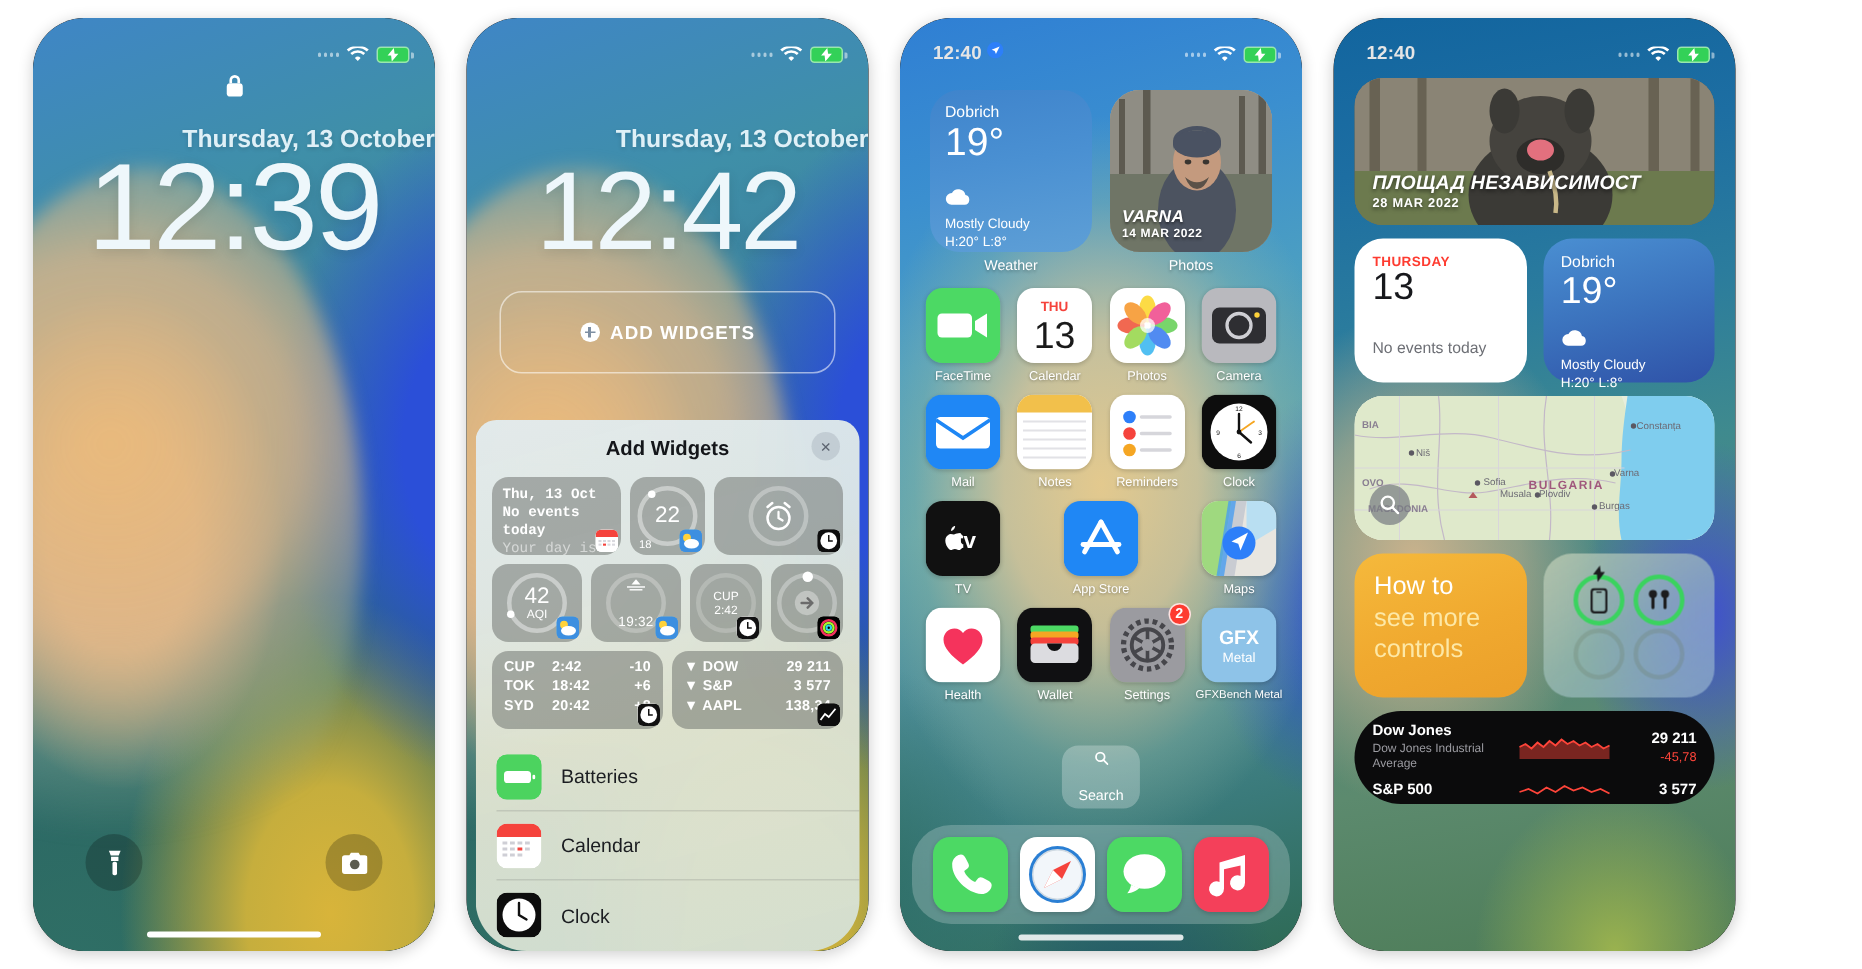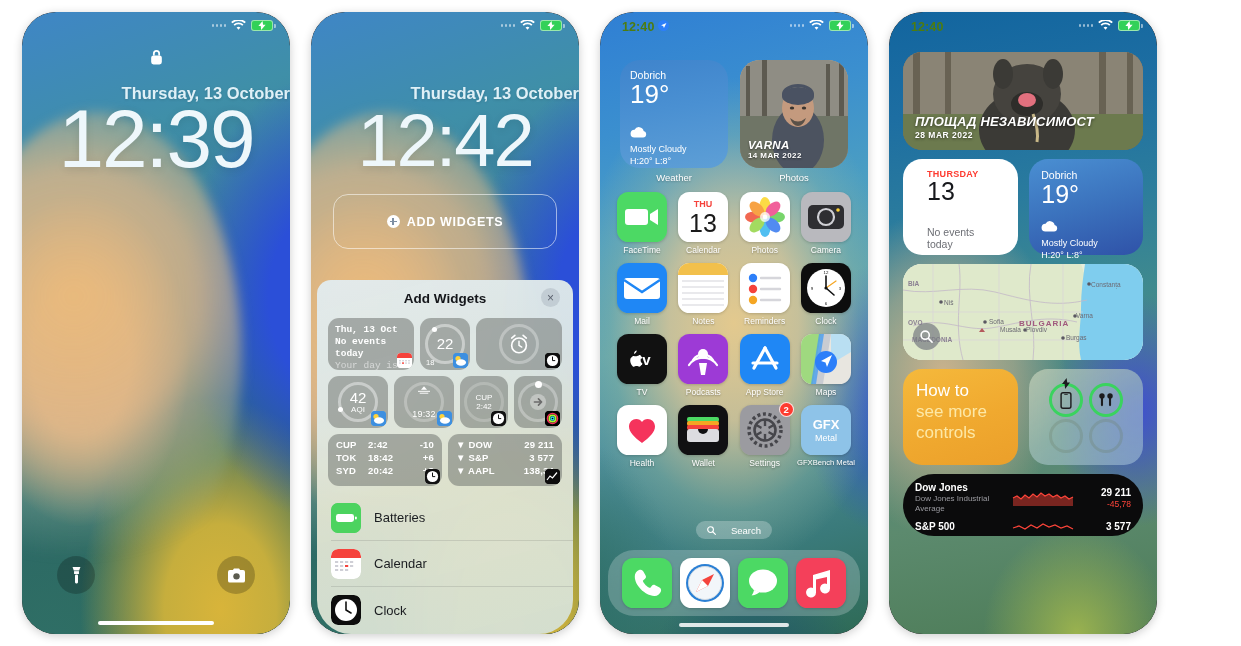--- a/index.html
+++ b/index.html
@@ -46,22 +46,22 @@
     background:
       radial-gradient(70% 40% at 20% 58%, #c9b28c 0%, rgba(201,178,140,.55) 38%, rgba(170,170,160,0) 66%),
       radial-gradient(60% 36% at 92% 64%, #3f4fd0 0%, rgba(63,79,208,0) 52%),
       radial-gradient(60% 30% at 70% 100%, #9ab24f 0%, rgba(154,178,79,0) 58%),
       linear-gradient(170deg, #12659f 0%, #1d6ea2 16%, #2b7c9d 32%, #3f8a8e 48%, #52877d 62%, #5c8a6e 78%, #4d7c57 100%);
   }
 
   
   .statusbar {
     position:absolute; top:0; left:0; right:0; height:30px;
-    display:flex; align-items:flex-start; justify-content:space-between;
-    padding:8px 17px 0 22px; color:#4d7c0f; z-index:30;
+    display:flex; align-items:flex-end; justify-content:space-between;
+    padding:8px 17px 0 22px; color:#e5e5e5; z-index:30;
   }
   .sb-time { font-size:12.5px; font-weight:700; letter-spacing:.1px; display:flex; align-items:center; gap:4px;}
   .sb-right { display:flex; align-items:center; gap:5px; }
   .sig { display:flex; gap:1.5px; align-items:flex-end; }
   .sig i { width:2.5px; height:2.5px; background:rgba(255,255,255,.55); border-radius:50%; display:block; }
   .wifi svg { display:block; }
   .batt {
     width:22px; height:11px; border-radius:3px; border:1px solid rgba(255,255,255,.5);
     position:relative; background:#33d158; display:flex; align-items:center; justify-content:center;
   }
@@ -169,39 +169,39 @@
   .ag-row { display:flex; justify-content:space-between; margin-bottom:8px; }
   .ag-item { width:56px; display:flex; flex-direction:column; align-items:center; position:relative; }
   .ag-icon { width:50px; height:50px; border-radius:11.5px; overflow:hidden; position:relative; box-shadow:0 1px 3px rgba(0,0,0,.18); }
   .ag-name { margin-top:3px; color:#fff; font-size:8.5px; text-shadow:0 1px 2px rgba(0,0,0,.35); white-space:nowrap; }
   .ag-badge { position:absolute; right:-1px; top:-3px; min-width:15px; height:15px; border-radius:8px; background:#fe3b30; color:#fff;
     font-size:9.5px; font-weight:600; display:flex; align-items:center; justify-content:center; border:1.2px solid rgba(255,255,255,.85); }
 
   .search-pill {
     position:absolute; bottom:95px; left:50%; transform:translateX(-50%); z-index:10;
     background:rgba(255,255,255,.26); border-radius:11px; padding:3.5px 11px;
-    color:#fff; font-size:9.5px; display:flex; align-items:center; gap:15px; font-weight:500;
+    color:#fff; font-size:9.5px; display:flex; align-items:center; gap:15px; font-weight:500;flex-direction:column;
   }
   .dock {
     position:absolute; bottom:18px; left:8px; right:8px; height:66px; z-index:10;
     background:rgba(255,255,255,.22); border-radius:26px; backdrop-filter:blur(12px);
     display:flex; align-items:center; justify-content:space-around; padding:0 10px;
   }
   .dock .ag-icon { width:50px; height:50px; }
   .home-ind-dark { position:absolute; bottom:7px; left:50%; transform:translateX(-50%); width:110px; height:4.5px; border-radius:3px; background:rgba(255,255,255,.85); z-index:25; }
 
   
   .wp-wrap { position:absolute; top:40px; left:14px; right:14px; z-index:10; display:flex; flex-direction:column; gap:9px; }
   .w-photo { height:98px; border-radius:19px; overflow:hidden; position:relative;
     background:linear-gradient(170deg,#7f7a68 0%,#5f5c4d 45%,#4e5b3e 100%); }
   .w-photo .cap { position:absolute; left:12px; bottom:10px; color:#fff; }
   .w-photo .cap .t { font-size:13px; font-weight:800; letter-spacing:.2px; font-style:italic; text-shadow:0 1px 3px rgba(0,0,0,.55);}
   .w-photo .cap .d { font-size:8.5px; font-weight:700; letter-spacing:.5px; text-shadow:0 1px 3px rgba(0,0,0,.55); margin-top:1px;}
   .row2 { display:flex; gap:11px; }
-  .w-cal { width:50%; height:96px; background:#fff; border-radius:19px; padding:10px 24px; }
+  .w-cal { width:50%; height:96px; background:#fff; border-radius:19px; padding:10px 12px; }
   .w-cal .dow { color:#fe3b30; font-size:9px; font-weight:800; letter-spacing:.3px; }
   .w-cal .num { font-size:25px; font-weight:400; color:#17181c; line-height:27px; margin-top:-1px;}
   .w-cal .ev { font-size:10.5px; color:#6d6f75; margin-top:21px; }
   .w-wx { width:50%; height:96px; border-radius:19px; color:#fff; padding:10px 12px;
     background:linear-gradient(165deg,#4a8fd2 0%,#3b72bd 50%,#2f52a8 100%); }
   .w-wx .city { font-size:10.5px; font-weight:500; }
   .w-wx .temp { font-size:25px; font-weight:300; line-height:27px; }
   .w-wx .cloud { margin-top:10px; margin-bottom:2px; }
   .w-wx .cond { font-size:9px; line-height:11.5px; font-weight:500; }
   .w-map { height:96px; border-radius:19px; overflow:hidden; position:relative;
@@ -745,34 +745,20 @@
           <div class="ag-item">
             <span class="ag-icon">
               <svg width="50" height="50" viewBox="0 0 50 50">
                   <rect width="50" height="50" fill="#111"></rect>
                   <path d="M17 20c0-2 1.4-3.4 2.8-3.4-.2 1.8-1.5 3.3-2.8 3.4z" fill="#fff"></path>
                   <text x="27" y="31" font-family="Liberation Sans" font-size="15" font-weight="700" fill="#fff" text-anchor="middle">tv</text>
                   <path d="M15 22.5c1.6-1 3-.2 3.8-.2.9 0 1.9-.9 3.3-.8 1.4.1 2.3.9 2.8 1.7-2.4 1.5-2 4.9.5 5.9-.5 1.4-1.7 3.6-3 3.6-1.1 0-1.6-.7-2.8-.7-1.2 0-1.8.7-2.8.7-1.4 0-3.6-3.4-3.6-6.3 0-2.3 1.3-3.6 2.8-3.9z" fill="#fff"></path>
                 </svg>
             </span>
             <span class="ag-name">TV</span>
-          </div>
-          <div class="ag-item">
-            <span class="ag-icon">
-              <svg width="50" height="50" viewBox="0 0 50 50">
-                  <rect width="50" height="50" fill="#9d3ad6"></rect>
-                  <circle cx="25" cy="20" r="5" fill="#fff"></circle>
-                  <path d="M21 29h8l-2 12h-4l-2-12z" fill="#fff"></path>
-                  <g fill="none" stroke="#fff" stroke-width="2.2" stroke-linecap="round">
-                    <path d="M15 26a12 12 0 0 1 20 0"></path>
-                    <path d="M11 31a17 17 0 0 1 28 0"></path>
-                  </g>
-                </svg>
-            </span>
-            <span class="ag-name">Podcasts</span>
           </div>
           <div class="ag-item">
             <span class="ag-icon">
               <svg width="50" height="50" viewBox="0 0 50 50">
                   <rect width="50" height="50" fill="#1f87f5"></rect>
                   <g stroke="#fff" stroke-width="3.2" stroke-linecap="round" fill="none">
                     <path d="M25 14 14 34"></path>
                     <path d="M25 14 36 34"></path>
                     <path d="M13 29h24"></path>
                   </g>

